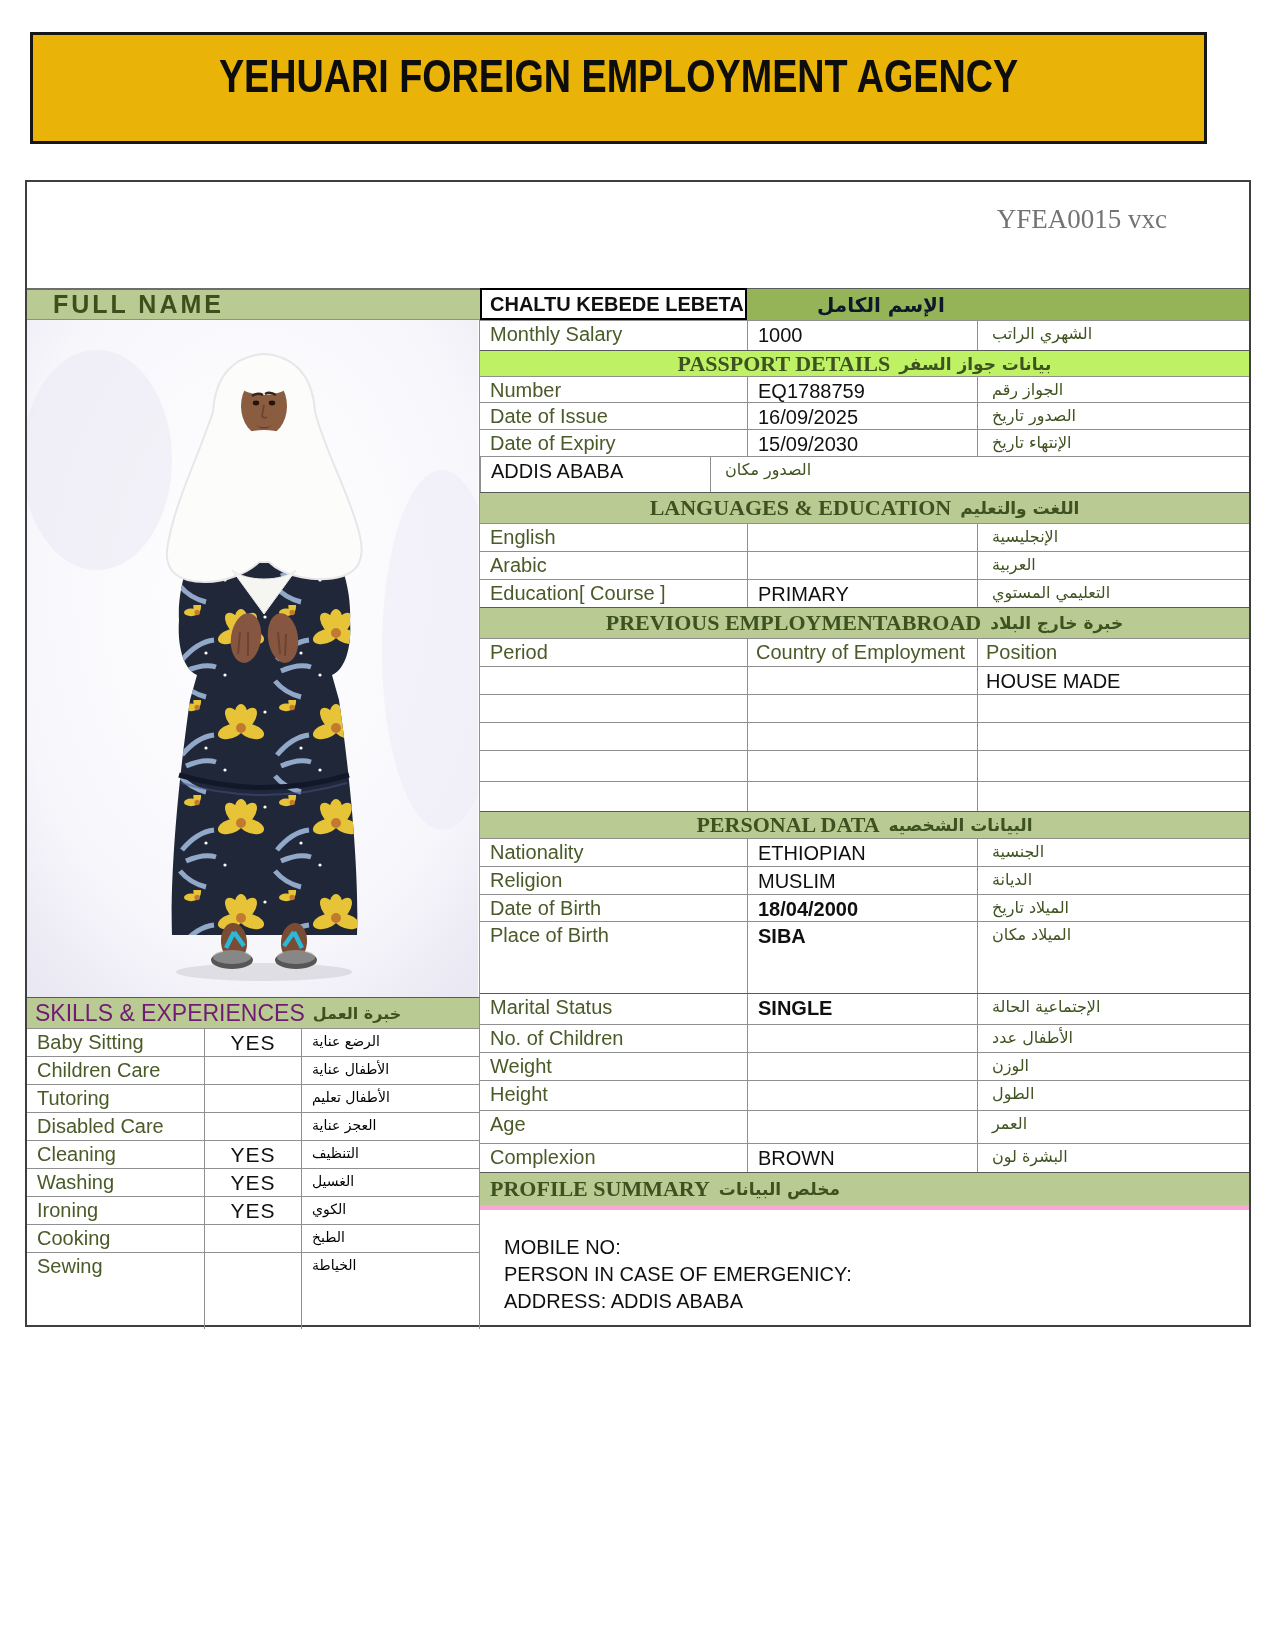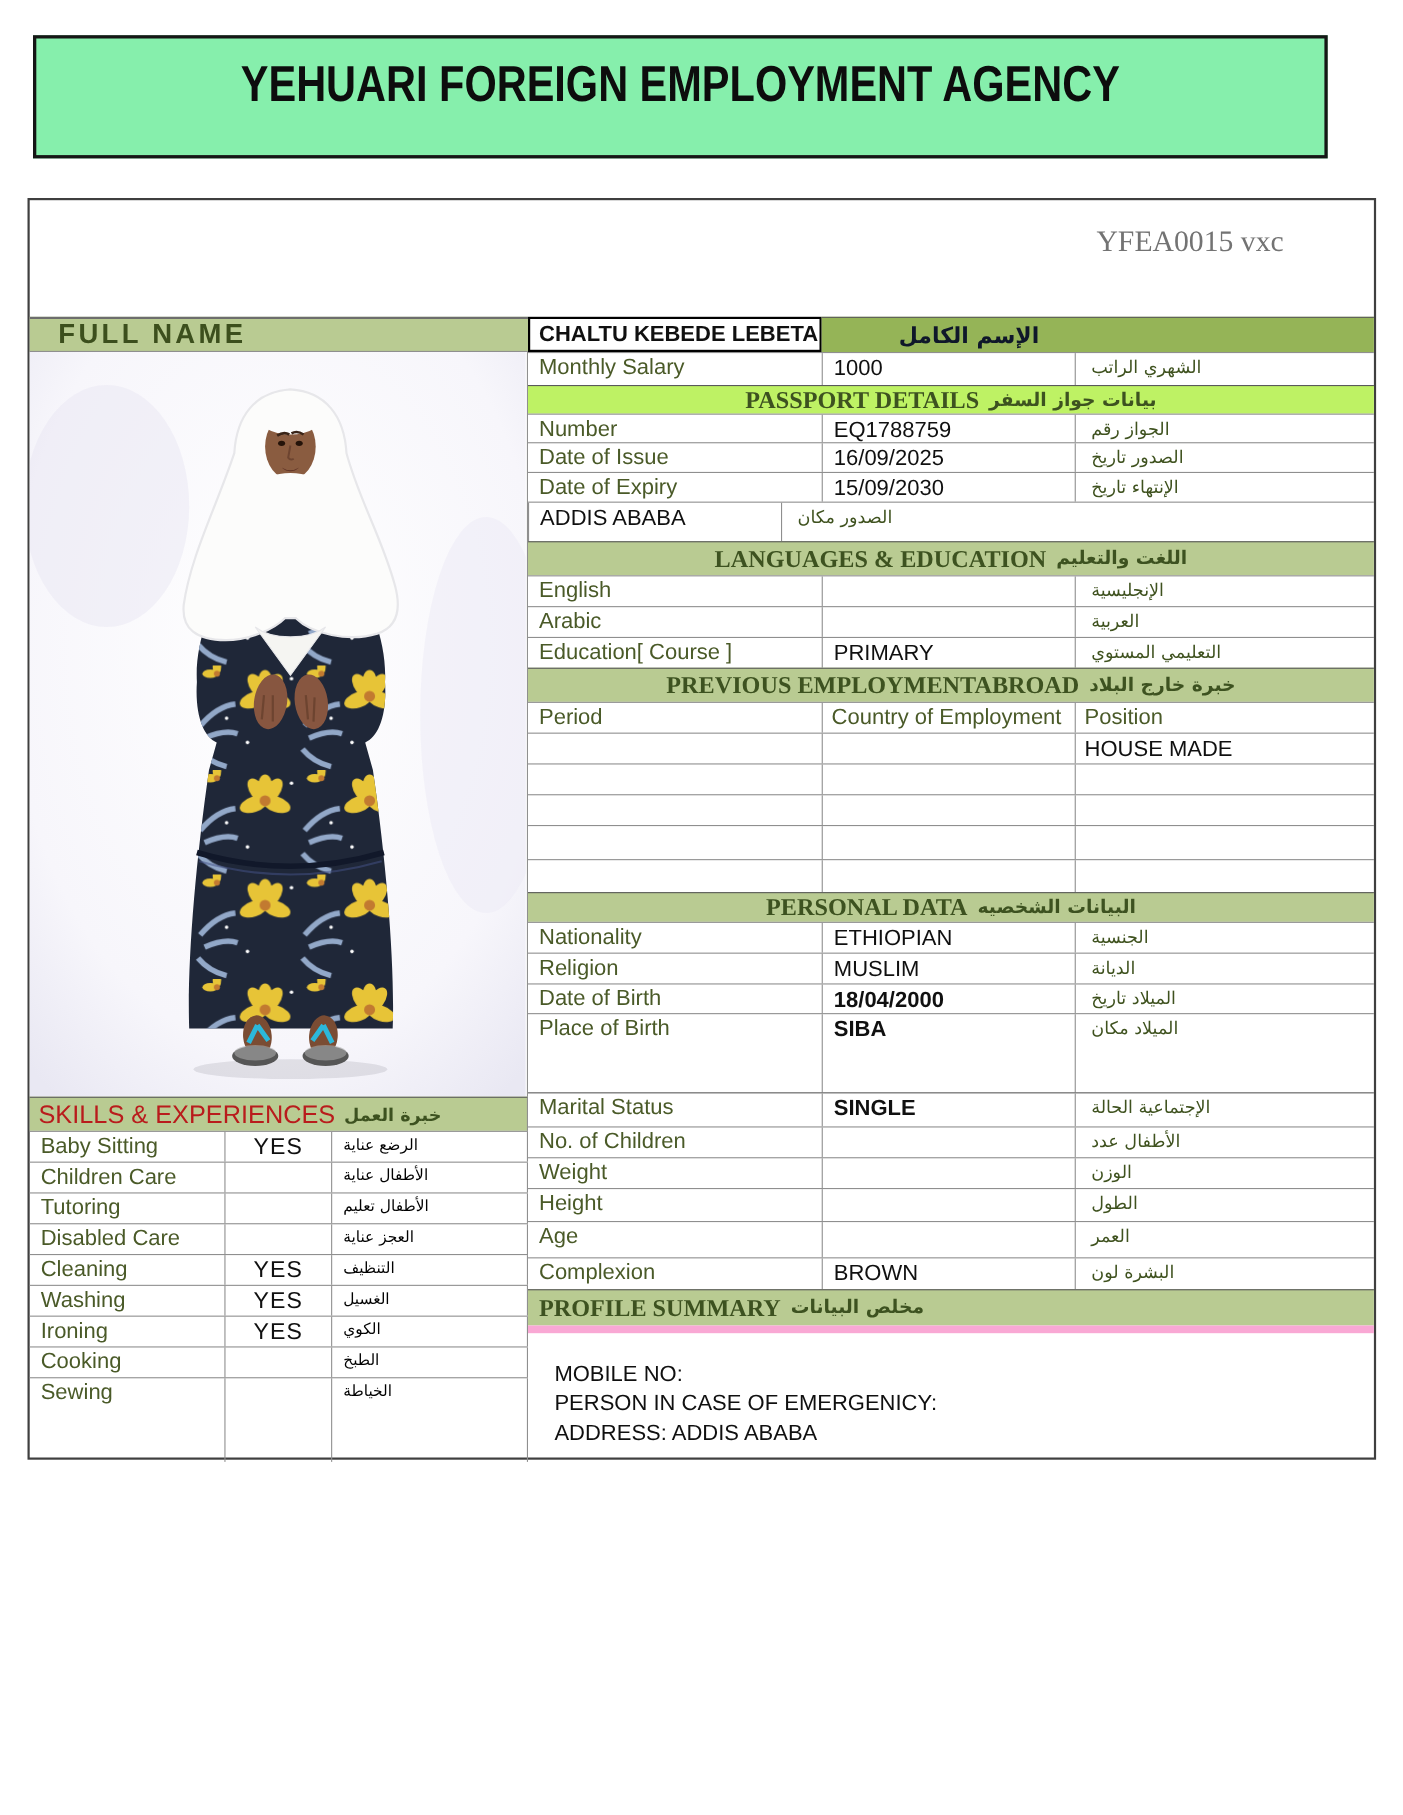--- a/index.html
+++ b/index.html
@@ -1,21 +1,21 @@
 <!DOCTYPE html>
 <html lang="en"><head>
 <meta charset="utf-8">
 <style>
   html,body{margin:0;padding:0;background:#ffffff;}
   .sheet{position:relative;width:1275px;height:1650px;background:#ffffff;
          font-family:"Liberation Sans",sans-serif;color:#101010;overflow:hidden;}
 
   
   .title-box{position:absolute;left:30px;top:32px;width:1171px;height:106px;
-             border:3px solid #161616;background:#86efac;}
+             border:3px solid #161616;background:#eab308;}
   .title-box h1{margin:0;padding-top:14px;text-align:center;font-size:46px;
                 font-weight:bold;letter-spacing:0;color:#0d0d0d;
                 transform:scaleX(.82);transform-origin:center;white-space:nowrap;}
 
   
   .main{position:absolute;left:25px;top:180px;width:1226px;height:1147px;
         border:2px solid #3f3f3f;box-sizing:border-box;background:#fff;}
 
   .refcode{position:absolute;top:22px;right:82px;
            font-family:"Liberation Serif",serif;font-weight:normal;font-size:27px;color:#737373;}
@@ -45,28 +45,28 @@
         justify-content:center;gap:9px;box-sizing:border-box;flex-shrink:0;}
   .band.mid{background:#bef264;}
   .band.leftal{justify-content:flex-start;padding-left:10px;}
   .bhdr{font-family:"Liberation Serif",serif;font-weight:bold;font-size:22px;color:#3d5220;}
   .barab{font-family:"DejaVu Sans",sans-serif;font-weight:bold;font-size:17px;color:#3d5220;}
   .namecell{width:267px;box-sizing:border-box;border:2px solid #000;background:#fff;
             font-weight:bold;font-size:20px;padding:3px 0 0 8px;}
   .namearab{width:502px;box-sizing:border-box;background:#95b457;border-top:1px solid #5a5a5a;
             font-family:"DejaVu Sans",sans-serif;font-weight:bold;font-size:20px;color:#0f172a;
             padding:4px 0 0 70px;}
-  .summary{flex:1;border-top:7px solid #f9a8d4;box-sizing:border-box;
+  .summary{flex:1;border-top:5px solid #f9a8d4;box-sizing:border-box;
            padding:24px 10px 0 24px;font-size:20px;line-height:27px;color:#101010;}
 
   
   .skills{position:absolute;left:0;top:815px;width:453px;height:332px;display:flex;flex-direction:column;}
   .skills-band{height:31px;background:#b9cb92;border-top:1px solid #5a5a5a;border-right:1px solid #8f8f8f;
                box-sizing:border-box;display:flex;align-items:center;gap:8px;padding-left:8px;flex-shrink:0;}
-  .skills-band .shdr{font-size:23px;color:#b91c1c;}
+  .skills-band .shdr{font-size:23px;color:#701a75;}
   .skills-band .barab{font-size:16px;}
   .srow{display:flex;border-top:1px solid #8f8f8f;box-sizing:border-box;height:28px;flex-shrink:0;}
   .srow.last{flex:1;}
   .sa{width:177px;box-sizing:border-box;font-size:20px;color:#4a5a28;padding:2px 0 0 10px;}
   .sb{width:97px;box-sizing:border-box;border-left:1px solid #8f8f8f;text-align:center;
       font-size:21px;letter-spacing:1px;color:#101010;padding-top:2px;}
   .sc{flex:1;box-sizing:border-box;border-left:1px solid #8f8f8f;border-right:1px solid #8f8f8f;
       font-family:"DejaVu Sans",sans-serif;font-size:14px;color:#000000;padding:4px 0 0 10px;}
 </style>
 </head>

